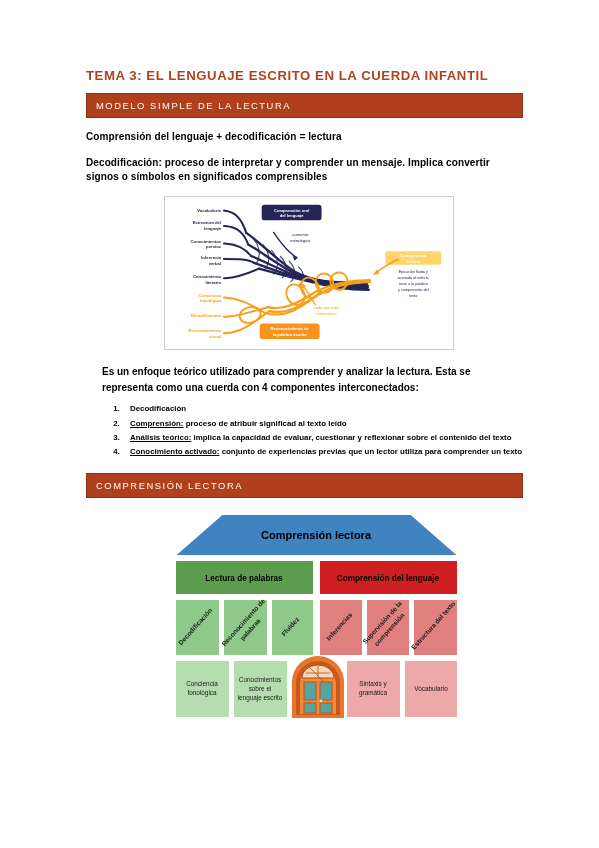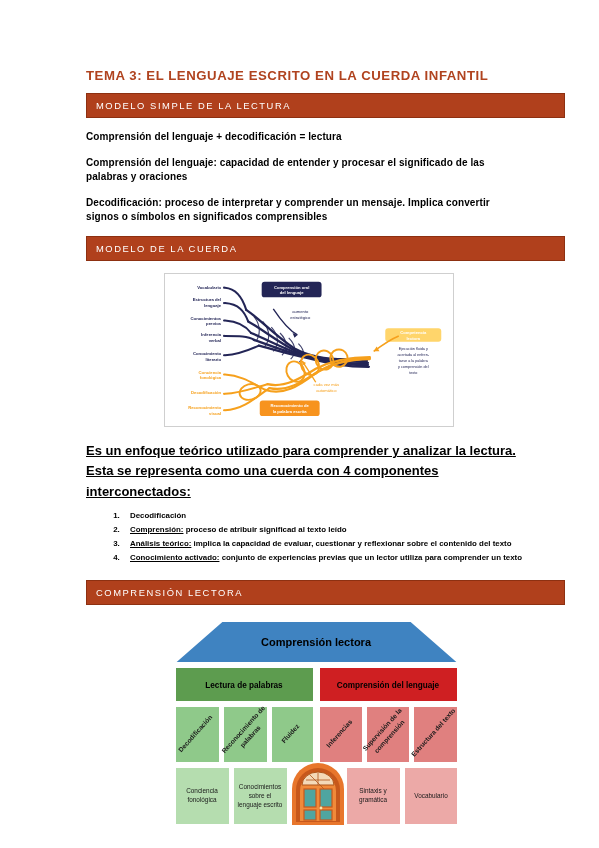--- a/index.html
+++ b/index.html
@@ -30,40 +30,39 @@
   
   .section-bar{
     background:#b0401c;
     border:1px solid #8d3011;
     color:#ffffff;
     font-size:9.4px;
     font-weight:500;
     letter-spacing:1.55px;
     padding:6px 9px 6px 9px;
     box-sizing:border-box;
-    width:479px;
+    width:437px;
     margin:0 0 12px 0;
   }
 
   
   .para{
     font-size:10px;
     line-height:1.45;
     margin:0 0 11px 0;
     font-weight:bold;
     letter-spacing:.1px;
     max-width:440px;
   }
   .para-lead{
-    font-size:13px;
+    font-size:10px;
     line-height:1.55;
-    margin:0 0 8px 0;
+    margin:0 0 8px 16px;
     font-weight:bold;
     max-width:445px;
-    text-decoration:underline;
   }
 
   
   ol.numlist{
     margin:4px 0 0 0;
     padding-left:36px;
     font-size:7.9px;
     line-height:1.55;
     font-weight:bold;
   }
@@ -94,24 +93,22 @@
 </head>
 <body>
 
 <div class="page">
 
   <h1 class="doc-title">TEMA 3: EL LENGUAJE ESCRITO EN LA CUERDA INFANTIL</h1>
 
   <div class="section-bar">MODELO SIMPLE DE LA LECTURA</div>
 
   <p class="para">Comprensión del lenguaje + decodificación = lectura</p>
-  <p class="para">Comprensión del lenguaje: capacidad de entender y procesar el significado de las palabras y oraciones</p>
   <p class="para">Decodificación: proceso de interpretar y comprender un mensaje. Implica convertir signos o símbolos en significados comprensibles</p>
 
-  <div class="section-bar">MODELO DE LA CUERDA</div>
 
   <div class="rope-wrap">
     <svg class="rope-svg" viewBox="0 0 290 150" xmlns="http://www.w3.org/2000/svg">
       <rect x="0" y="0" width="290" height="150" fill="#ffffff"></rect>
 
       <g fill="none" stroke="#232556" stroke-width="2.1" stroke-linecap="round">
         <path d="M58 10 C 70 11, 76 20, 80 33"></path>
         <path d="M58 26 C 72 27, 78 34, 82 45"></path>
         <path d="M58 44 C 72 45, 80 50, 85 57"></path>
         <path d="M58 60 C 72 60, 82 60, 88 64"></path>

